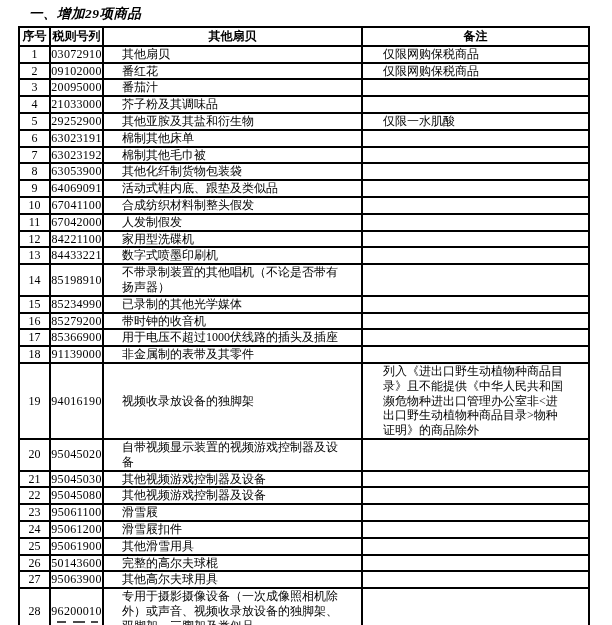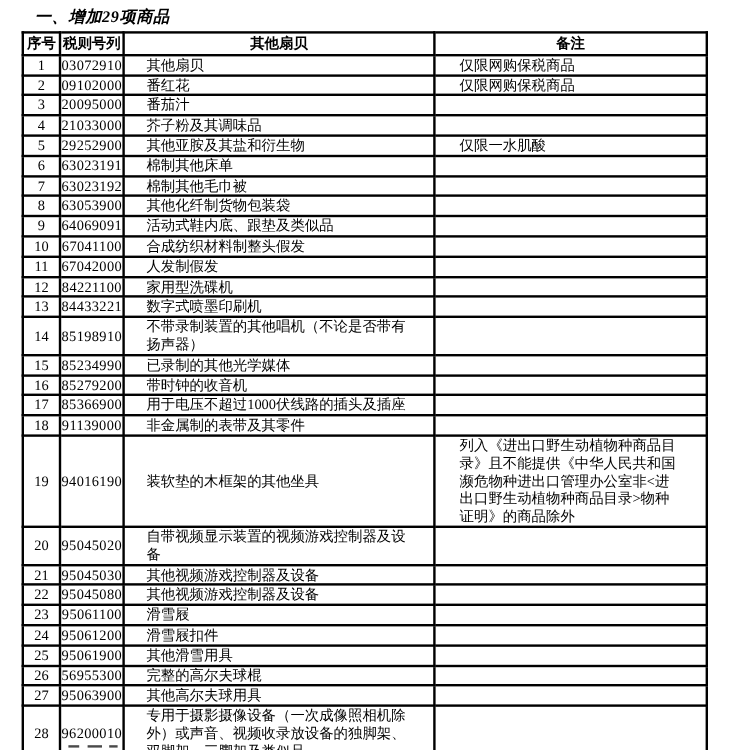--- a/index.html
+++ b/index.html
@@ -219,21 +219,21 @@
   <tr>
     <td class="c-no">18</td>
     <td class="c-code">91139000</td>
     <td class="c-desc">非金属制的表带及其零件</td>
     <td class="c-note"></td>
   </tr>
 
   <tr>
     <td class="c-no">19</td>
     <td class="c-code">94016190</td>
-    <td class="c-desc">装软垫的木框架的其他坐具</td>
+    <td class="c-desc">视频收录放设备的独脚架</td>
     <td class="c-note">列入《进出口野生动植物种商品目录》且不能提供《中华人民共和国濒危物种进出口管理办公室非&lt;进出口野生动植物种商品目录&gt;物种证明》的商品除外</td>
   </tr>
 
   <tr>
     <td class="c-no">20</td>
     <td class="c-code">95045020</td>
     <td class="c-desc">自带视频显示装置的视频游戏控制器及设备</td>
     <td class="c-note"></td>
   </tr>
 
@@ -267,21 +267,21 @@
 
   <tr>
     <td class="c-no">25</td>
     <td class="c-code">95061900</td>
     <td class="c-desc">其他滑雪用具</td>
     <td class="c-note"></td>
   </tr>
 
   <tr>
     <td class="c-no">26</td>
-    <td class="c-code">56955300</td>
+    <td class="c-code">50143600</td>
     <td class="c-desc">完整的高尔夫球棍</td>
     <td class="c-note"></td>
   </tr>
 
   <tr>
     <td class="c-no">27</td>
     <td class="c-code">95063900</td>
     <td class="c-desc">其他高尔夫球用具</td>
     <td class="c-note"></td>
   </tr>

